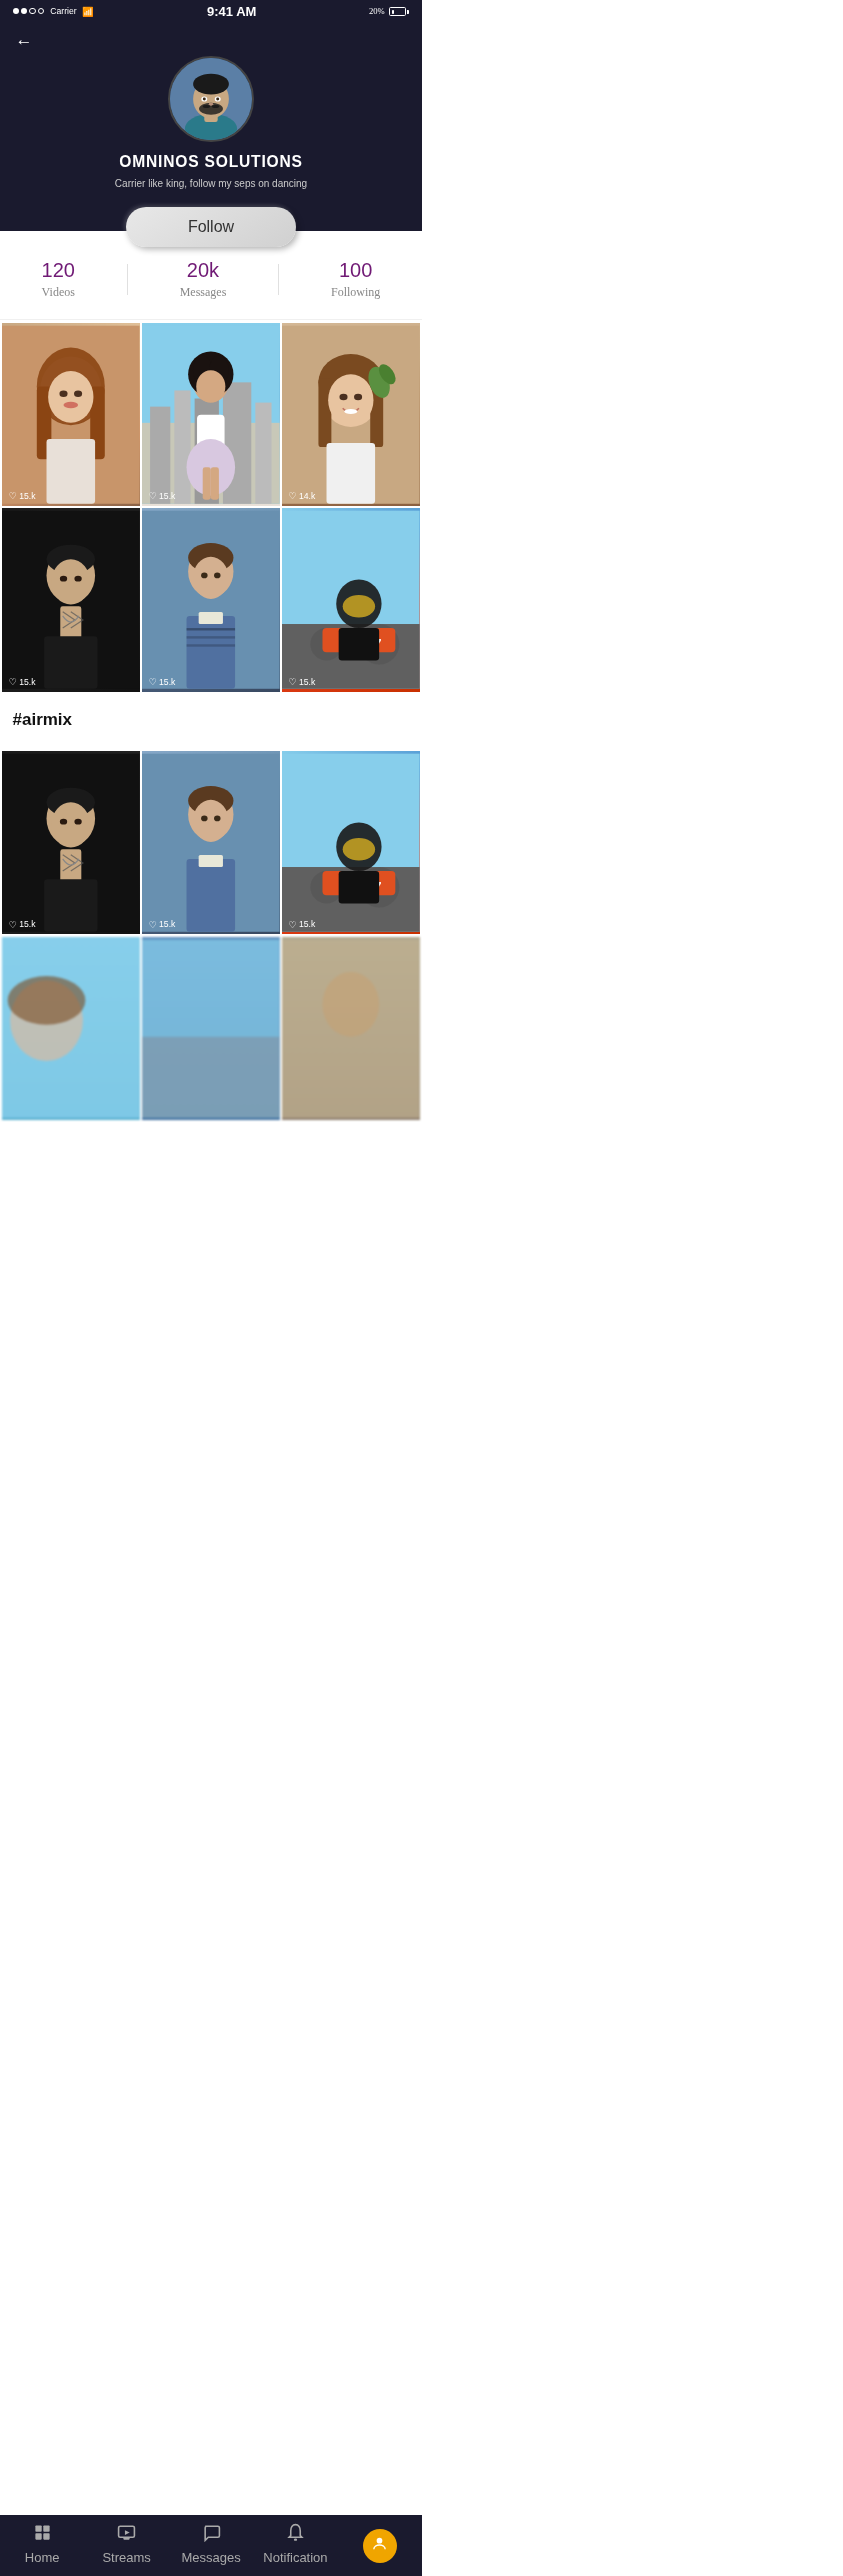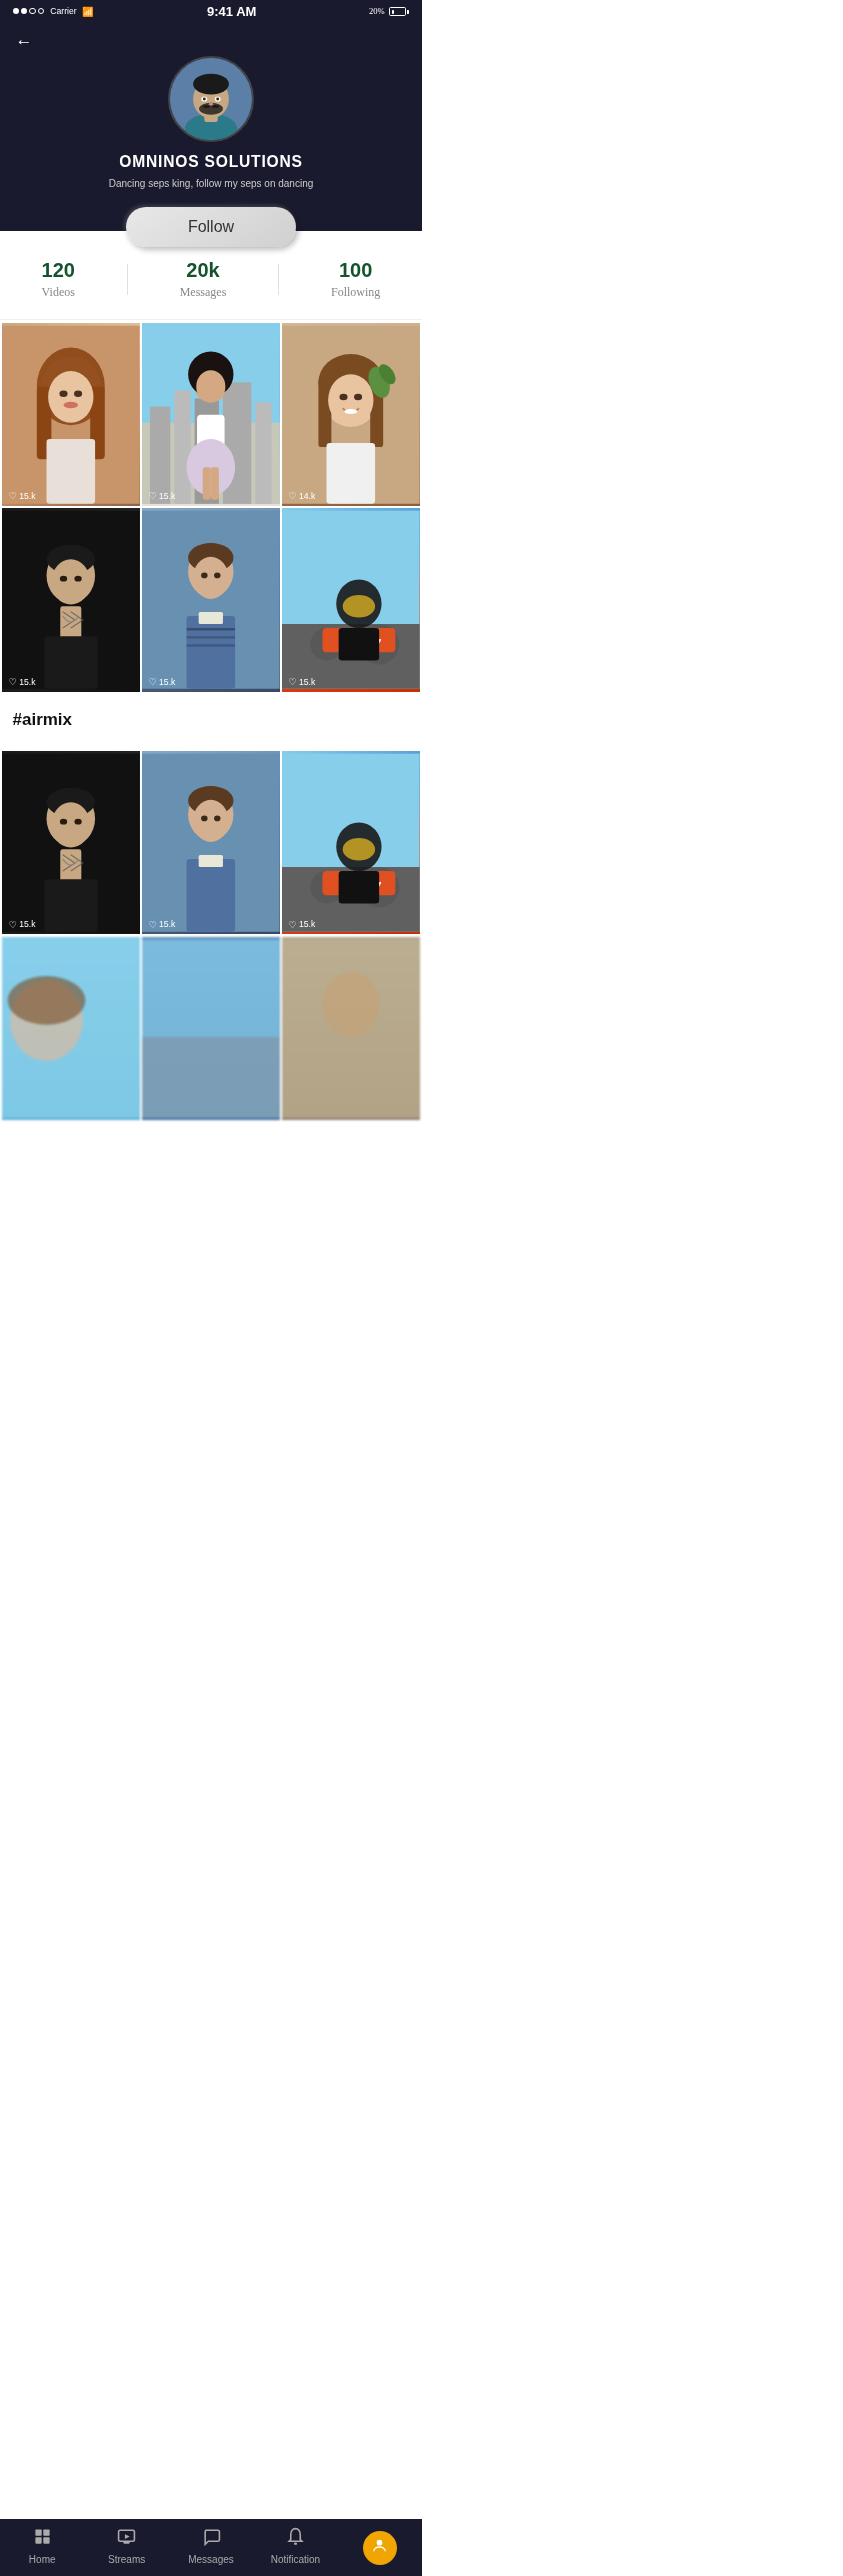--- a/index.html
+++ b/index.html
@@ -146,22 +146,22 @@
       border-bottom: 0.8px solid #f0f0f0;
     }
     .stat-item {
       display: flex;
       flex-direction: column;
       align-items: center;
       gap: 3.1px;
     }
     .stat-number {
       font-size: 20px;
-      font-weight: 700;
-      color: #14532d;
+      font-weight: 400;
+      color: #701a75;
     }
     .stat-label {
       font-size: 12px;
       color: #888;
       font-family: Liberation Serif, serif;
     }
     .stat-divider {
       width: 0.8px;
       height: 31px;
       background: #e0e0e0;
@@ -224,21 +224,21 @@
       align-items: center;
       gap: 3.1px;
       cursor: pointer;
       flex: 1;
     }
     .nav-icon {
       font-size: 17px;
       color: #aaa;
     }
     .nav-label {
-      font-size: 10px;
+      font-size: 13px;
       color: #aaa;
     }
     .nav-item.active .nav-icon { color: #f0a500; }
     .nav-profile-circle {
       width: 34px;
       height: 34px;
       border-radius: 50%;
       background: #f0a500;
       display: flex;
       align-items: center;
@@ -320,21 +320,21 @@
 
         <ellipse cx="55" cy="62" rx="3" ry="2" fill="#b8907a"></ellipse>
 
         <ellipse cx="49" cy="65" rx="5" ry="2" fill="#1a1a1a" opacity="0.9"></ellipse>
         <ellipse cx="61" cy="65" rx="5" ry="2" fill="#1a1a1a" opacity="0.9"></ellipse>
       </svg>
     </div>
   </div>
 
   <div class="profile-name">OMNINOS SOLUTIONS</div>
-  <div class="profile-bio">Dancing seps king, follow my seps on dancing</div>
+  <div class="profile-bio">Carrier like king, follow my seps on dancing</div>
 
   <div class="follow-btn-wrapper">
     <button class="follow-btn">Follow</button>
   </div>
 </div>
 
 <div class="stats-section">
   <div class="stat-item">
     <span class="stat-number">120</span>
     <span class="stat-label">Videos</span>

